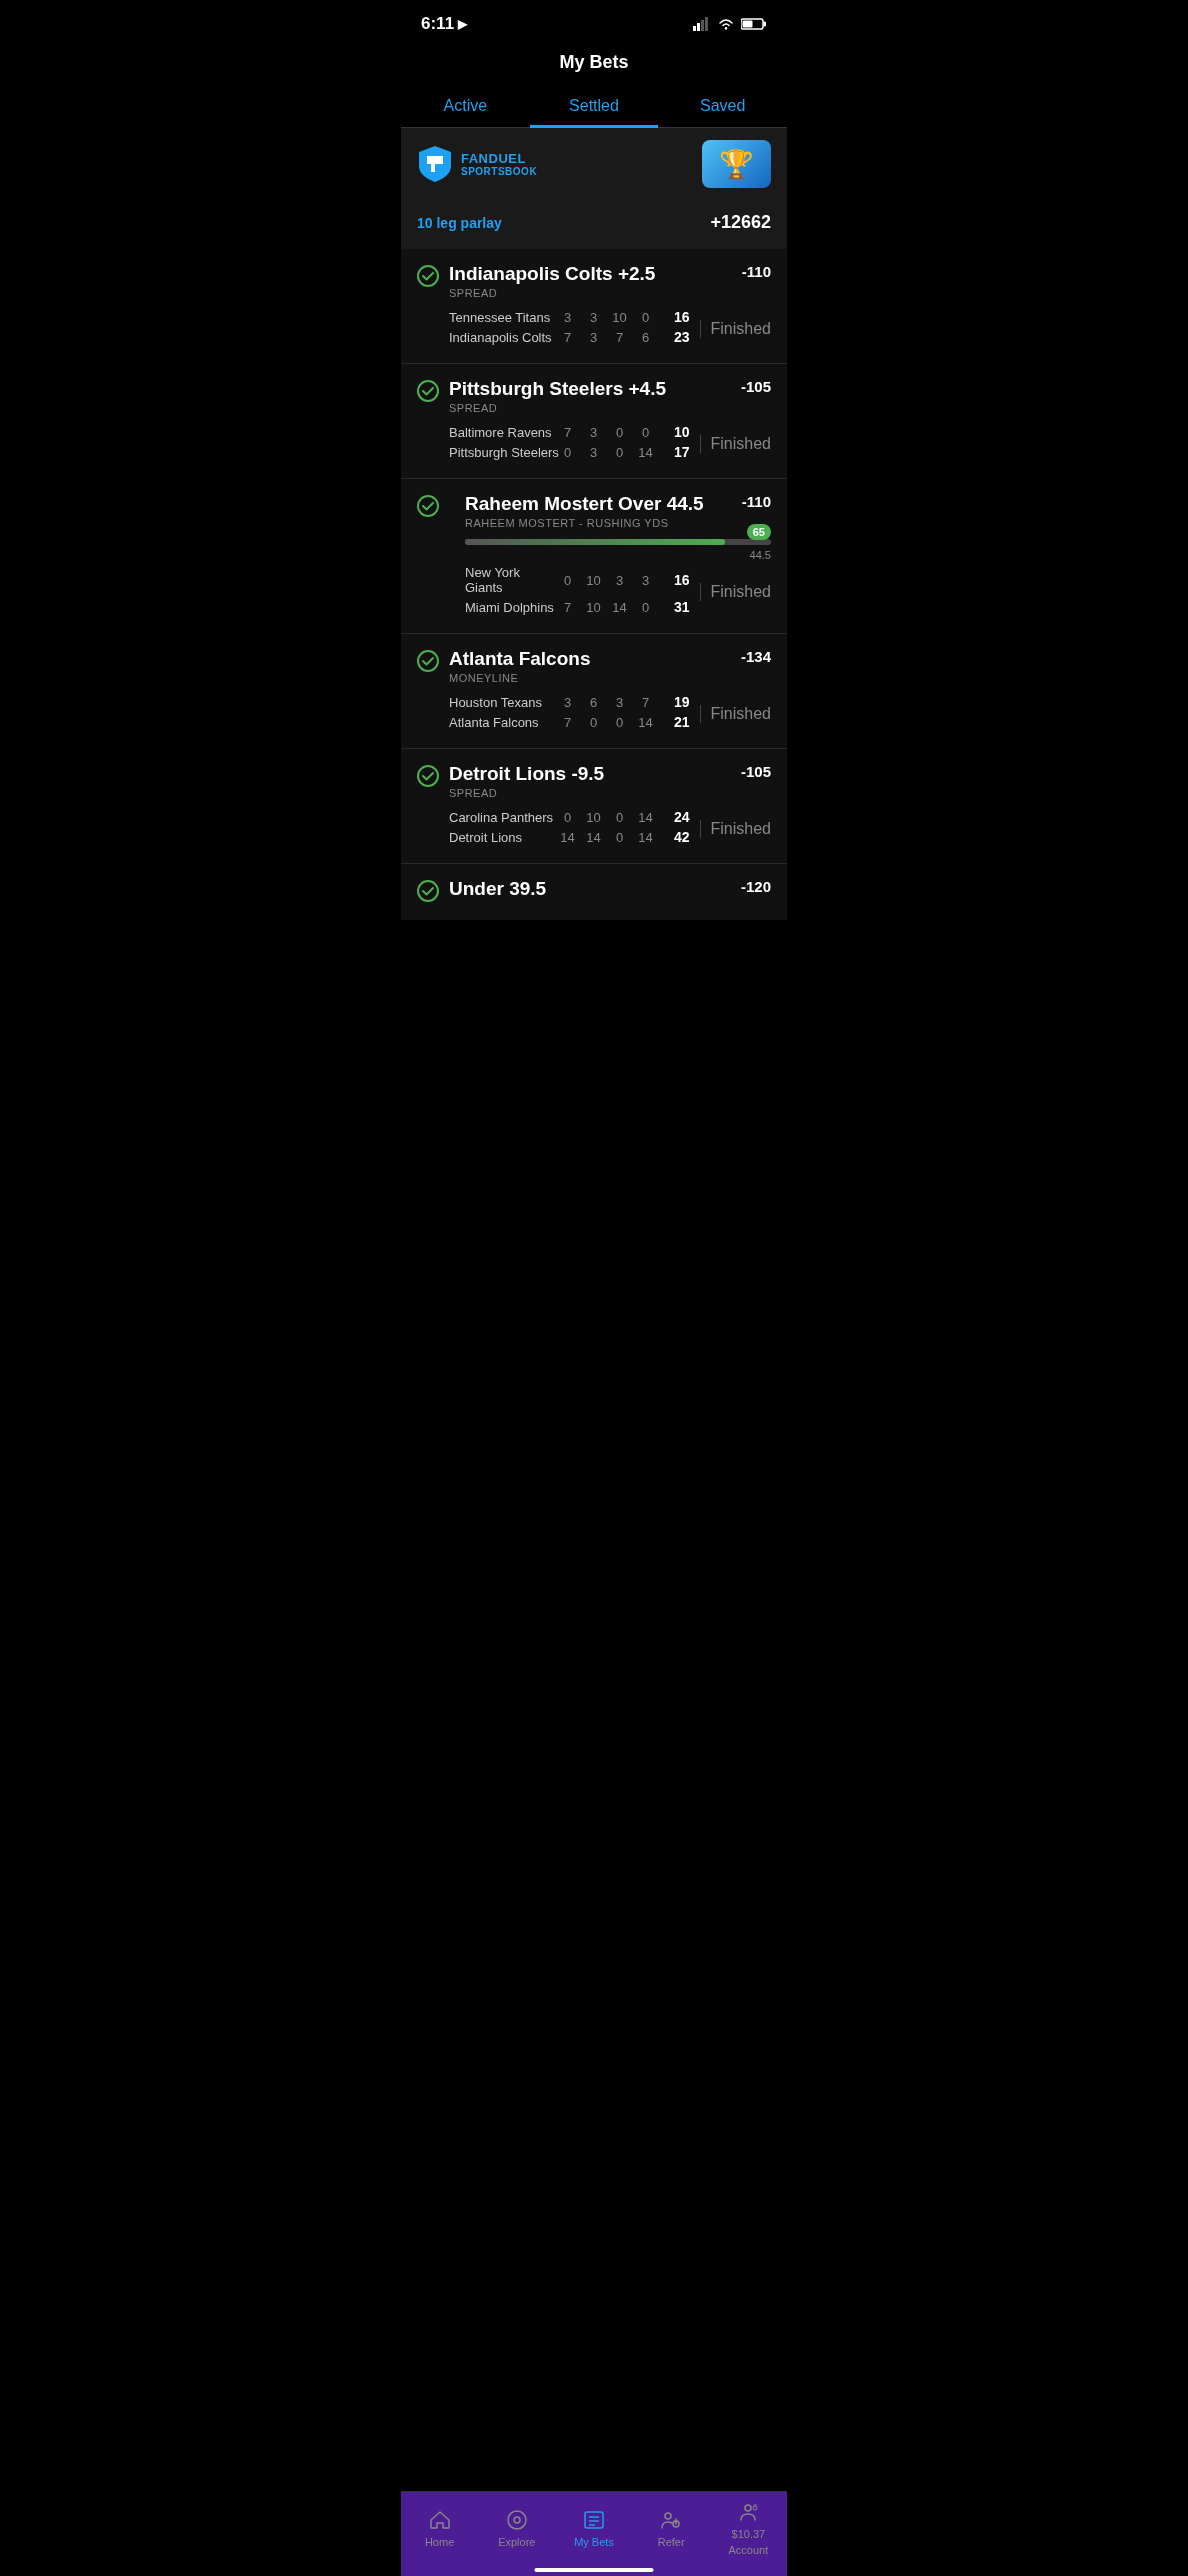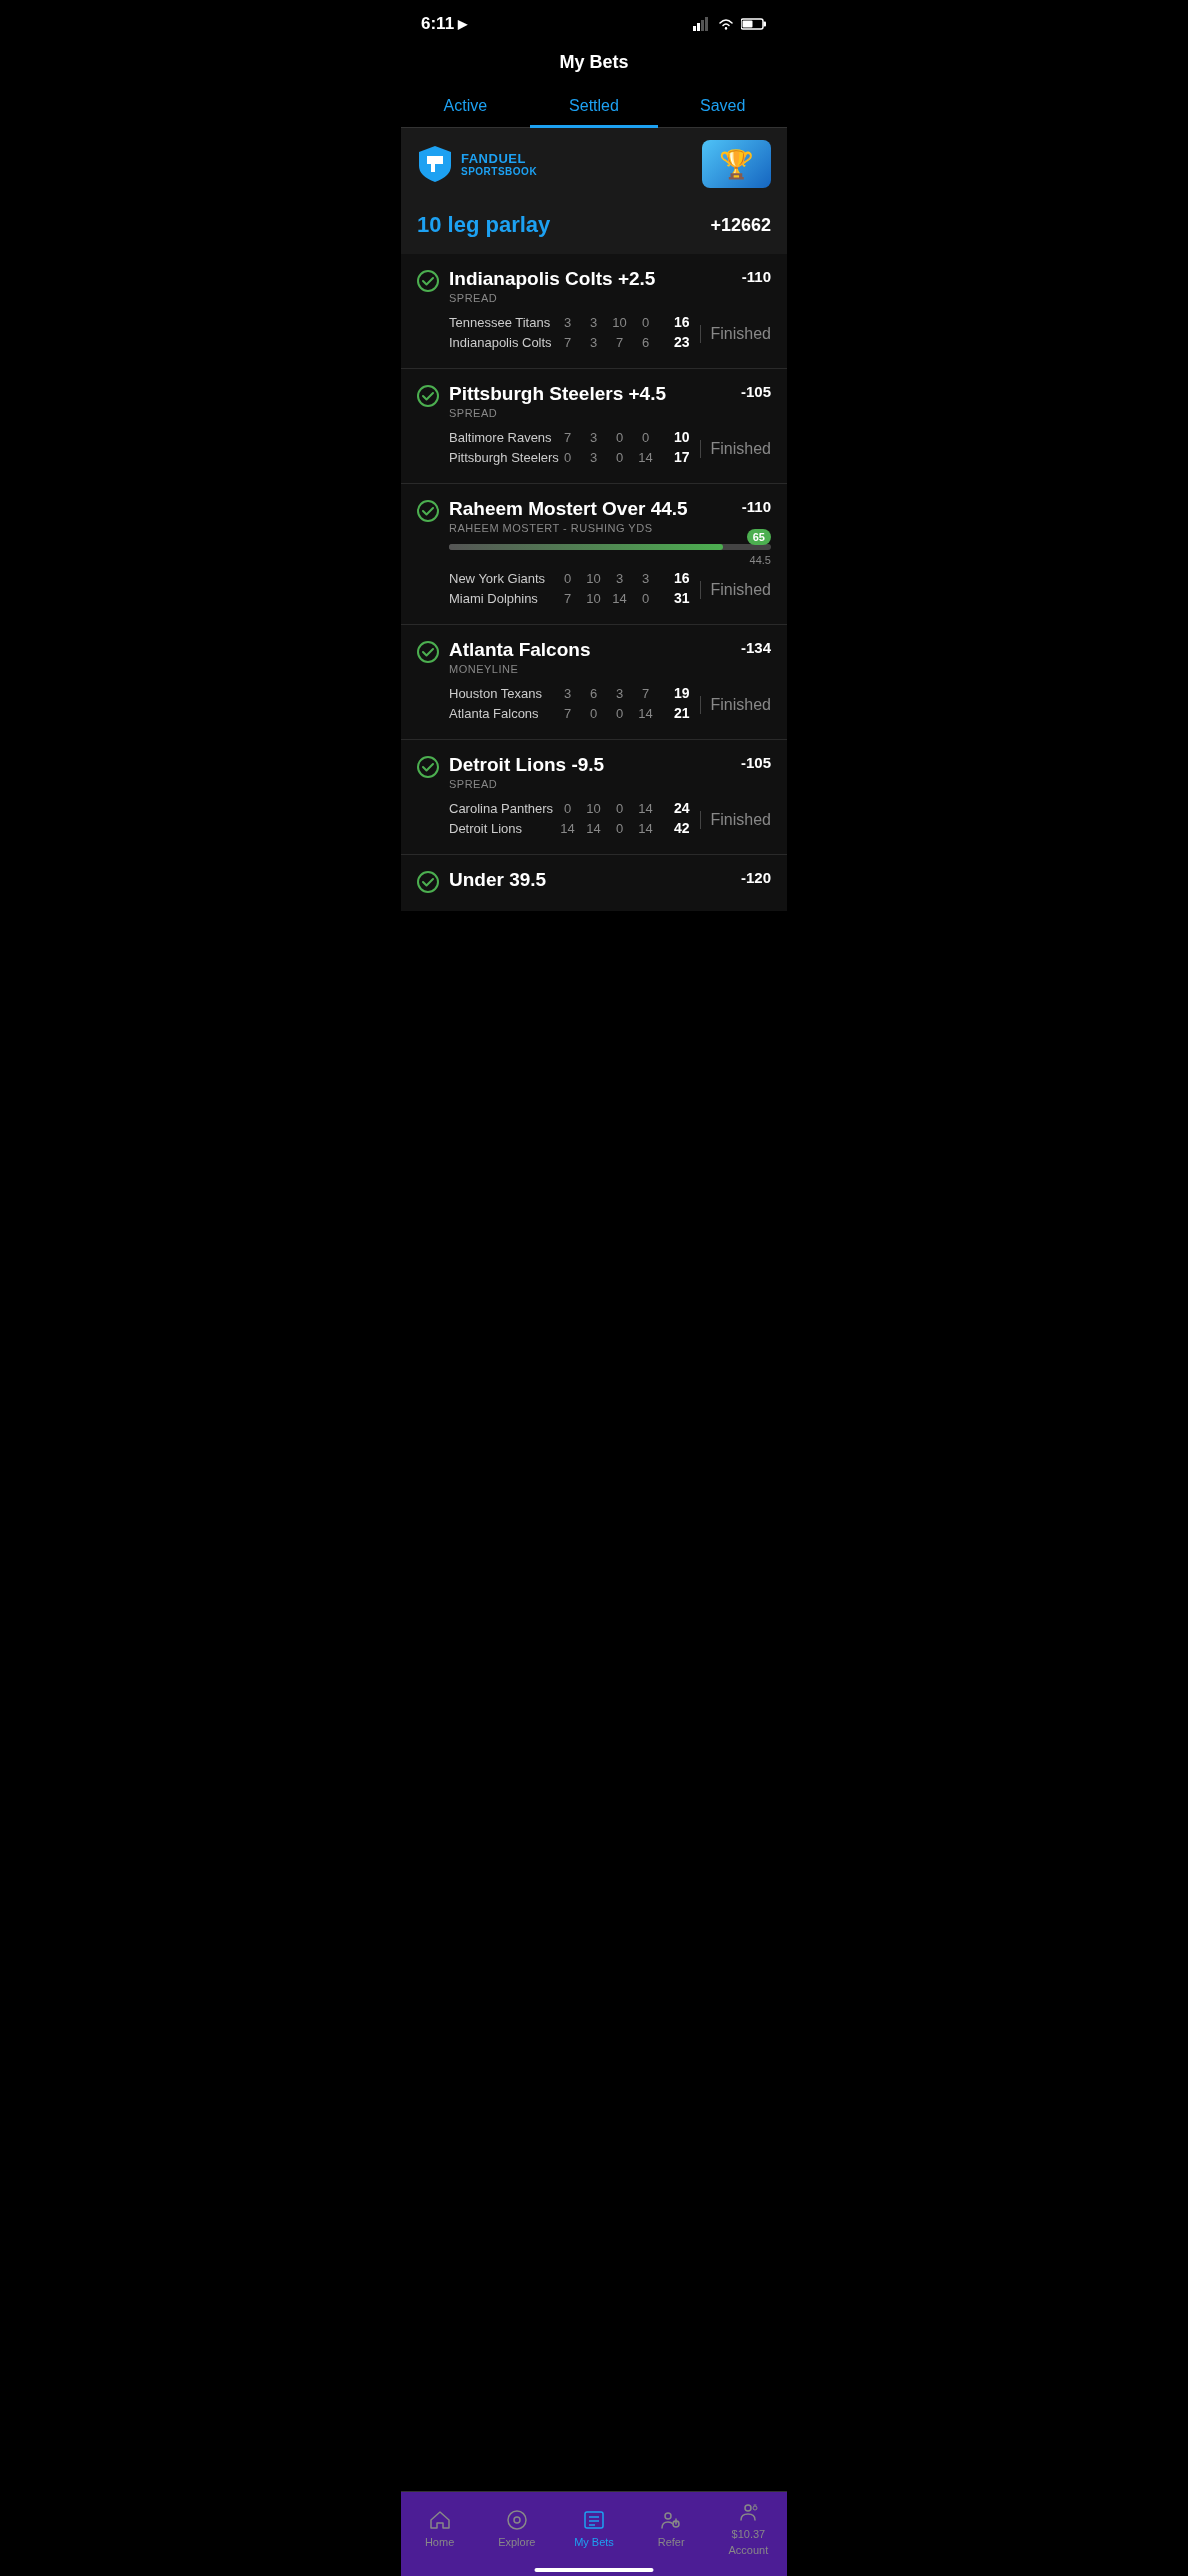--- a/index.html
+++ b/index.html
@@ -119,21 +119,21 @@
       padding: 12px 16px 8px;
       background: #1a1a1a;
     }
     .parlay-title-row {
       display: flex;
       justify-content: space-between;
       align-items: center;
       margin-bottom: 8px;
     }
     .parlay-legs {
-      font-size: 22px;
+      font-size: 14px;
       font-weight: 700;
       color: #1da1f2;
     }
     .parlay-odds {
       font-size: 18px;
       font-weight: 700;
       color: #fff;
     }
     .parlay-desc {
       font-size: 13px;
@@ -467,21 +467,21 @@
               <span class="final-score">17</span>
             </div>
           </div>
           <span class="finished-badge">Finished</span>
         </div>
       </div>
     </div>
   </div>
 
   <div class="bet-item">
-    <div style="display:flex; align-items:flex-start; gap:10px;">
+    <div style="display:flex; align-items:flex-start; gap:26px;">
       <div style="margin-top:2px;">
         <svg width="22" height="22" viewBox="0 0 22 22">
           <circle cx="11" cy="11" r="10" stroke="#4caf50" stroke-width="2" fill="none"></circle>
           <path d="M6 11 L9.5 14.5 L16 8" stroke="#4caf50" stroke-width="2" fill="none" stroke-linecap="round" stroke-linejoin="round"></path>
         </svg>
       </div>
       <div style="flex:1;">
         <div class="bet-header-row">
           <span class="bet-name">Raheem Mostert Over 44.5</span>
           <span class="bet-odds">-110</span>

